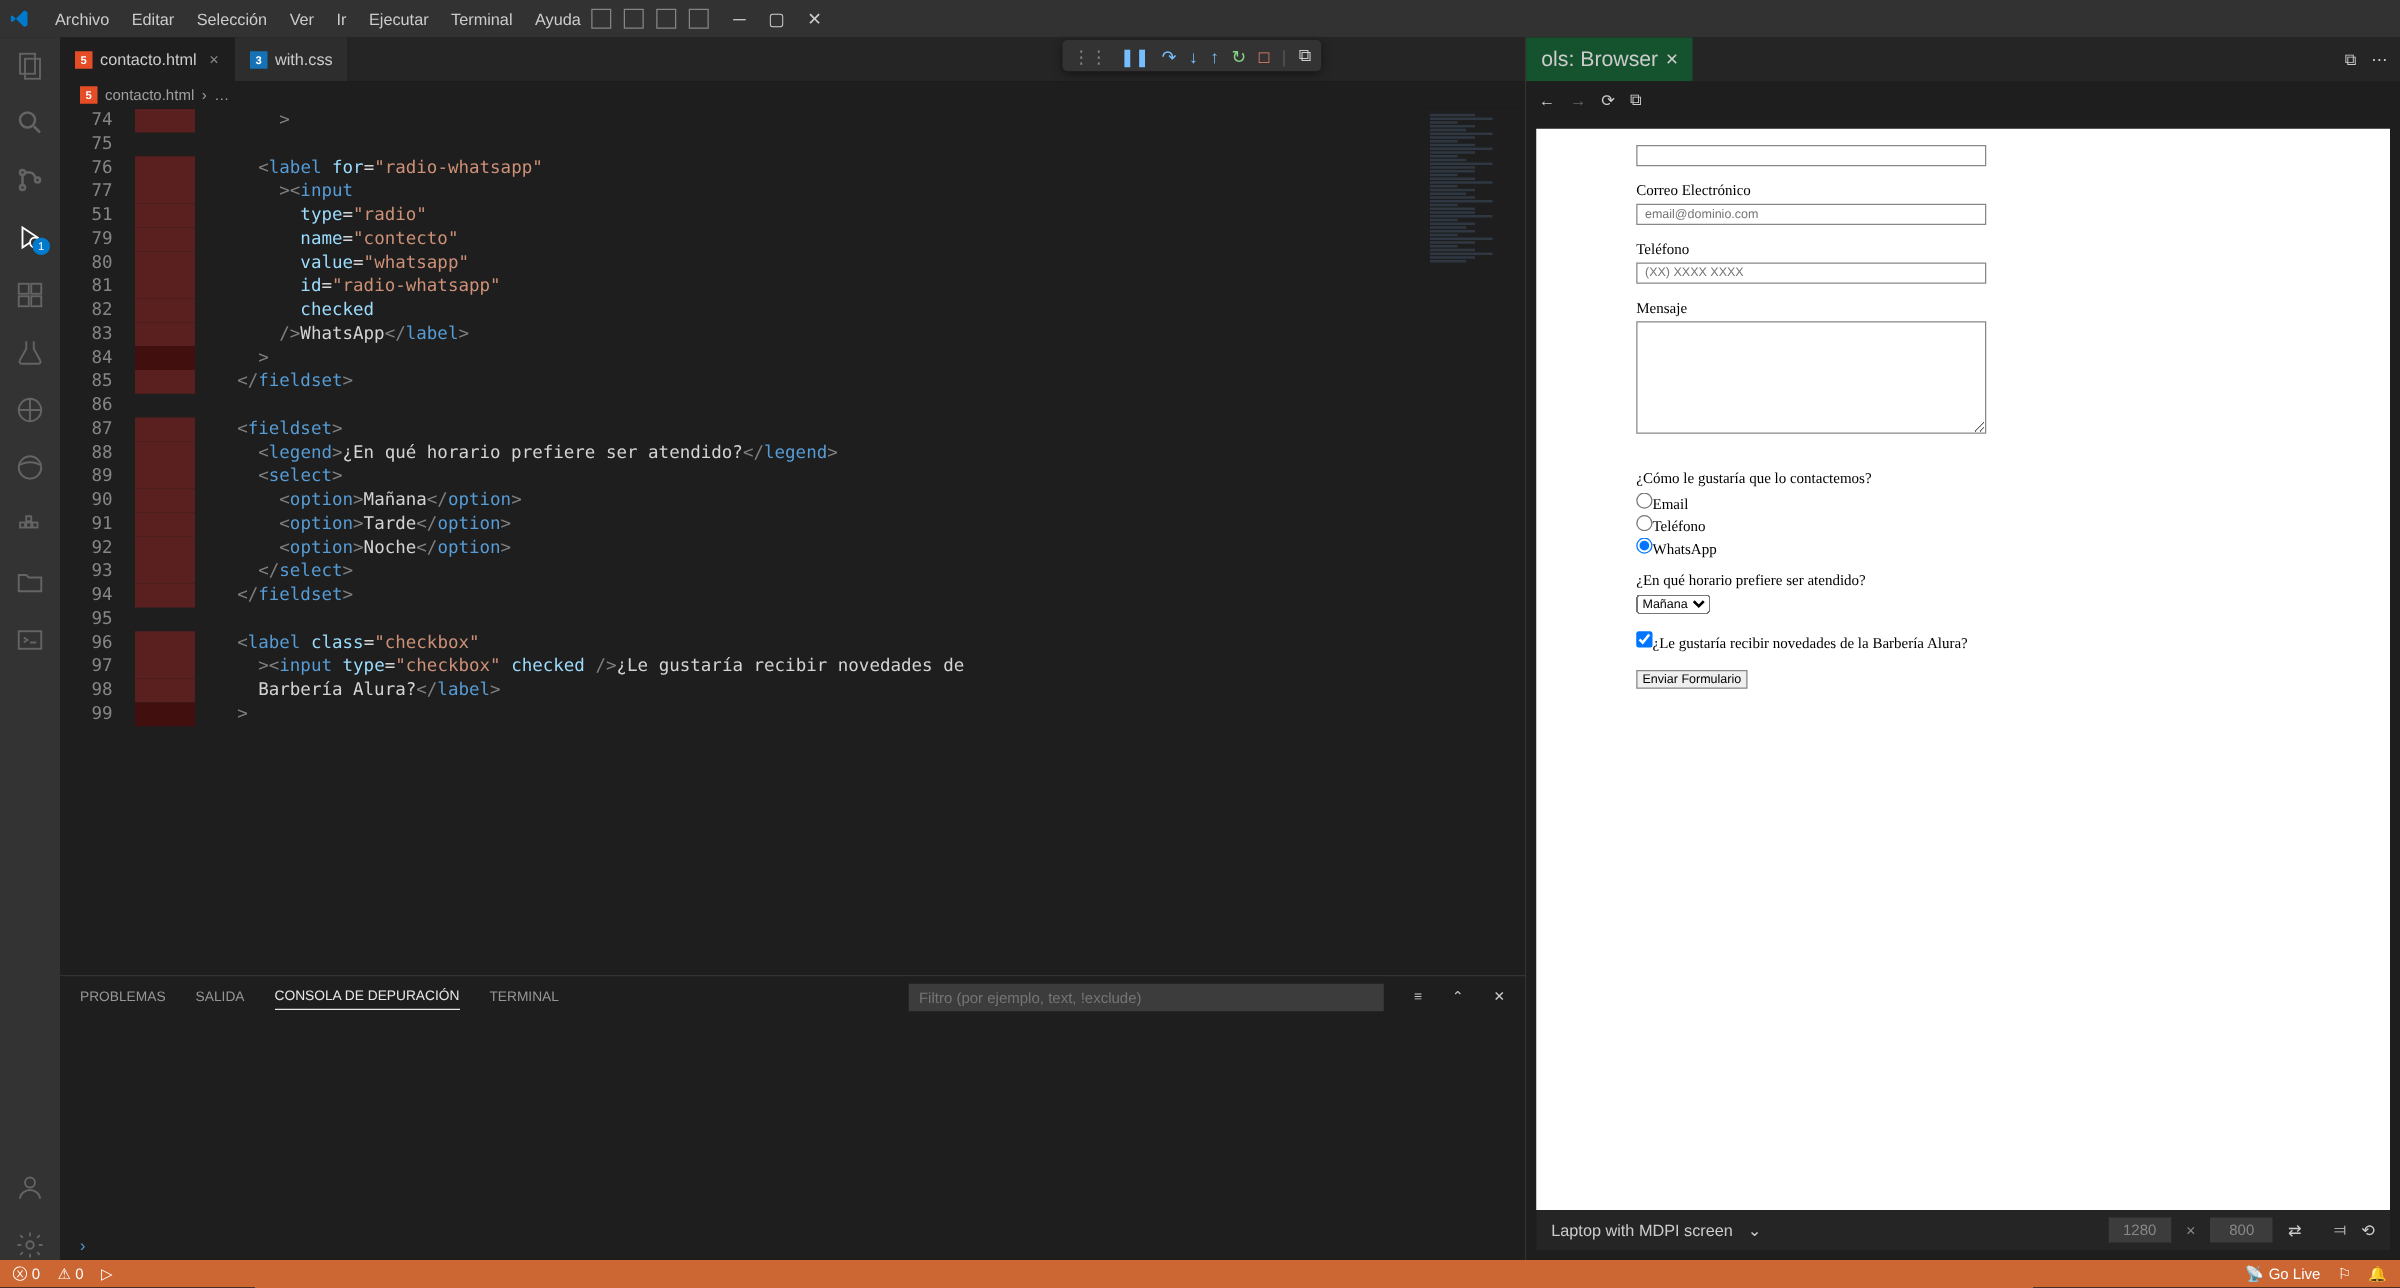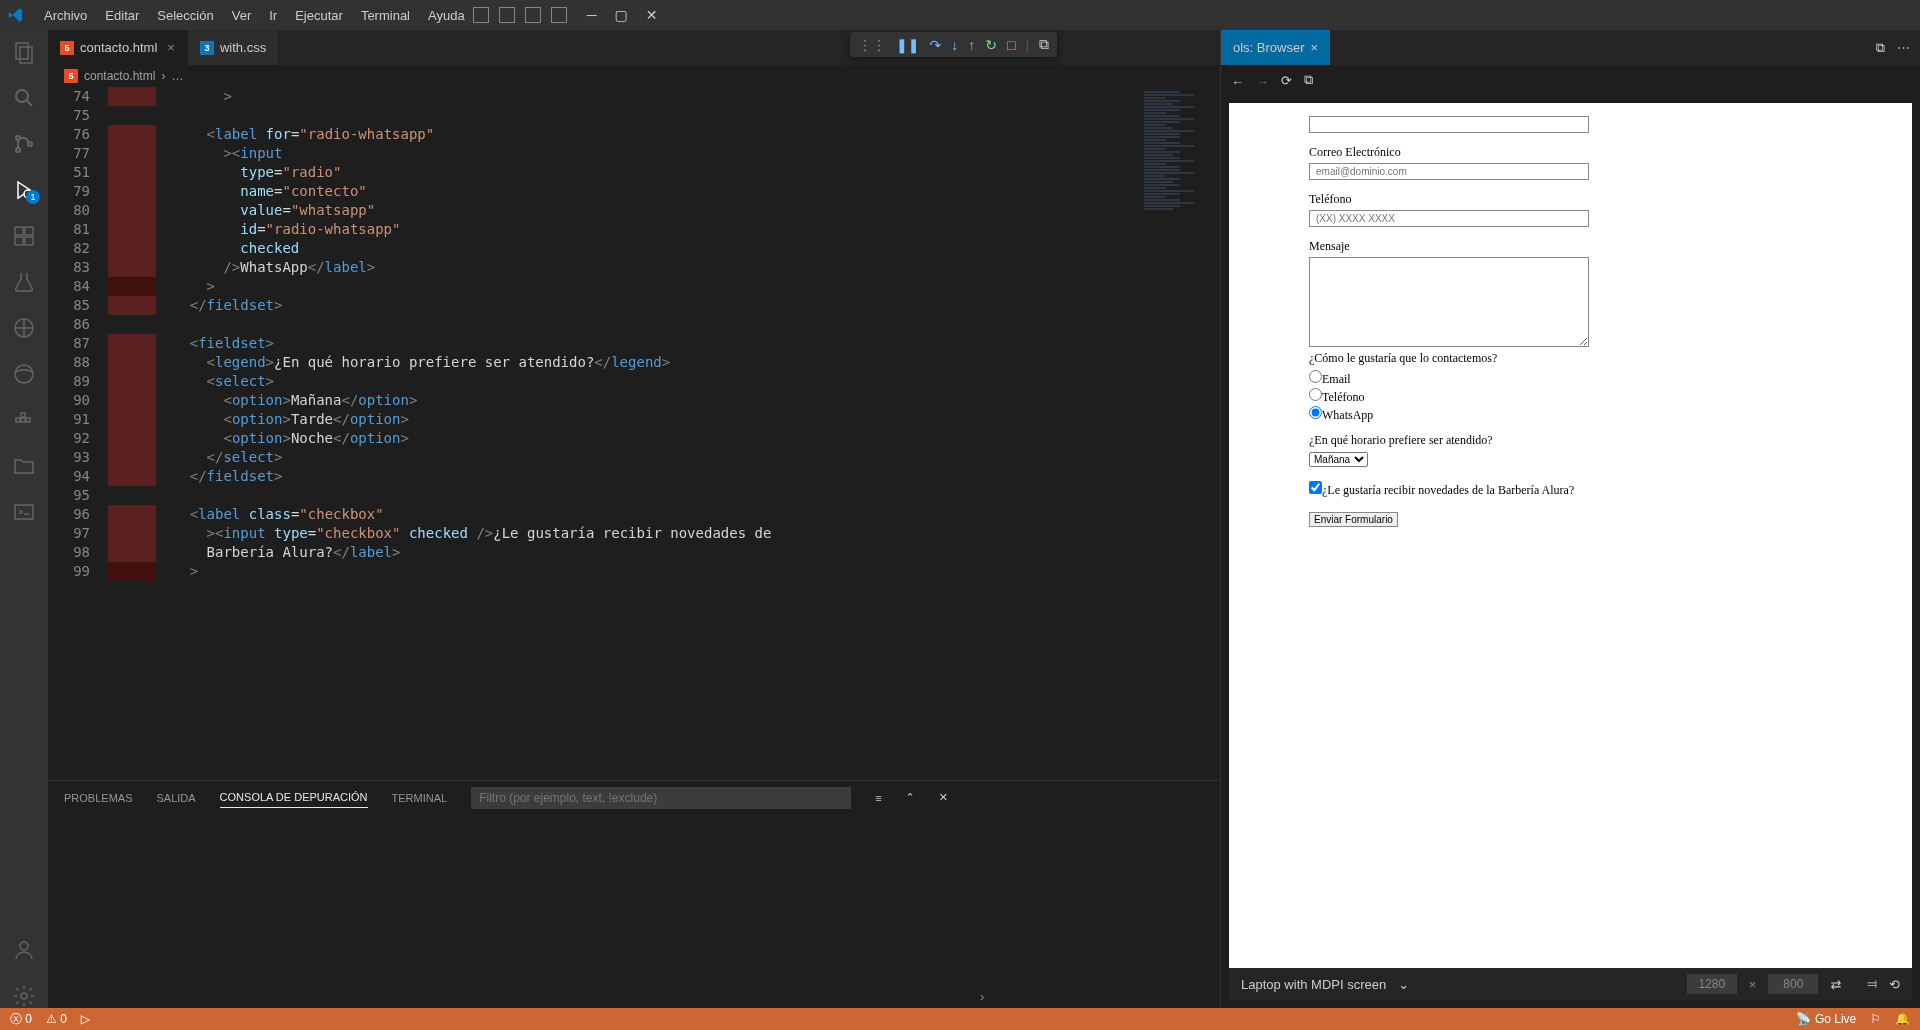--- a/index.html
+++ b/index.html
@@ -39,31 +39,31 @@
 .t-str { color: #ce9178; }
 .t-txt { color: #d4d4d4; }
 .minimap { width: 80px; background: #1e1e1e; padding: 4px; }
 .minimap-line { height: 2px; margin-bottom: 1px; background: #3a4a5a; opacity: 0.6; }
 .minimap-line.w1 { width: 30%; }
 .minimap-line.w2 { width: 50%; }
 .minimap-line.w3 { width: 70%; }
 .minimap-line.w4 { width: 40%; }
 .debug-toolbar { position: absolute; top: 32px; left: 850px; background: #333333; border-radius: 4px; display: flex; align-items: center; gap: 10px; padding: 4px 8px; box-shadow: 0 2px 8px rgba(0,0,0,0.5); z-index: 100; }
 .debug-toolbar span { cursor: pointer; font-size: 14px; }
-.panel-area { height: 228px; background: #1e1e1e; border-top: 1px solid #333; display: flex; flex-direction: row; }
+.panel-area { height: 228px; background: #1e1e1e; border-top: 1px solid #333; display: flex; flex-direction: column; }
 .panel-tabs { height: 33px; display: flex; align-items: center; padding: 0 16px; gap: 24px; font-size: 11px; }
 .panel-tab { color: #969696; cursor: pointer; text-transform: uppercase; padding: 4px 0; }
 .panel-tab.active { color: #e7e7e7; border-bottom: 1px solid #e7e7e7; }
 .panel-right { margin-left: auto; display: flex; align-items: center; gap: 24px; }
 .filter-input { background: #3c3c3c; border: none; color: #ccc; padding: 4px 8px; width: 380px; font-size: 12px; }
 .panel-body { flex: 1; padding: 8px 16px; position: relative; }
 .panel-body .chev { position: absolute; bottom: 4px; left: 16px; color: #569cd6; }
 .browser-pane { width: 700px; background: #252526; display: flex; flex-direction: column; border-left: 1px solid #333; }
 .browser-tab { height: 35px; background: #252526; display: flex; align-items: center; }
-.browser-tab .btab { background: #0369a1; padding: 0 12px; height: 100%; display: flex; align-items: center; gap: 6px; font-size: 13px; text-align: right; }
+.browser-tab .btab { background: #14532d; padding: 0 12px; height: 100%; display: flex; align-items: center; gap: 6px; font-size: 17px; text-align: right; }
 .browser-nav { height: 30px; display: flex; align-items: center; gap: 12px; padding: 0 10px; background: #1e1e1e; }
 .browser-nav .url { flex: 1; background: #3c3c3c; padding: 3px 8px; font-size: 11px; color: #ccc; border-radius: 2px; overflow: hidden; white-space: nowrap; }
 .browser-content { flex: 1; background: #1e1e1e; padding: 8px; display: flex; flex-direction: column; }
 .page { background: white; color: black; flex: 1; padding: 10px 80px; font-family: "Times New Roman", serif; font-size: 12px; overflow: auto; }
 .page label.blk { display: block; margin-top: 12px; font-size: 12px; }
 .page input[type=text], .page textarea, .page input[type=email] { width: 280px; border: 1px solid #888; padding: 2px 6px; font-size: 10px; margin-top: 3px; display: block; }
 .page textarea { height: 90px; }
 .page .radios { margin-top: 4px; font-size: 12px; }
 .page .radios div { margin: 1px 0; }
 .page select { margin-top: 4px; font-size: 10px; }
@@ -367,21 +367,21 @@
     </div>
     <div class="browser-content">
       <div class="page">
         <input type="text" style="">
         <label class="blk">Correo Electrónico</label>
         <input type="text" placeholder="email@dominio.com" style="">
         <label class="blk">Teléfono</label>
         <input type="text" placeholder="(XX) XXXX XXXX" style="">
         <label class="blk">Mensaje</label>
         <textarea style=""></textarea>
-        <div style="margin-top:4px">¿Cómo le gustaría que lo contactemos?</div>
+        <div style="margin-top:28px">¿Cómo le gustaría que lo contactemos?</div>
         <div class="radios">
           <div><input type="radio" style=""><span>Email</span></div>
           <div><input type="radio" style=""><span>Teléfono</span></div>
           <div><input type="radio" checked="" style=""><span>WhatsApp</span></div>
         </div>
         <div style="margin-top:10px">¿En qué horario prefiere ser atendido?</div>
         <select><option>Mañana</option></select>
         <div class="chk-line"><input type="checkbox" checked="" style=""><span>¿Le gustaría recibir novedades de la Barbería Alura?</span></div>
         <button class="submit">Enviar Formulario</button>
       </div>

